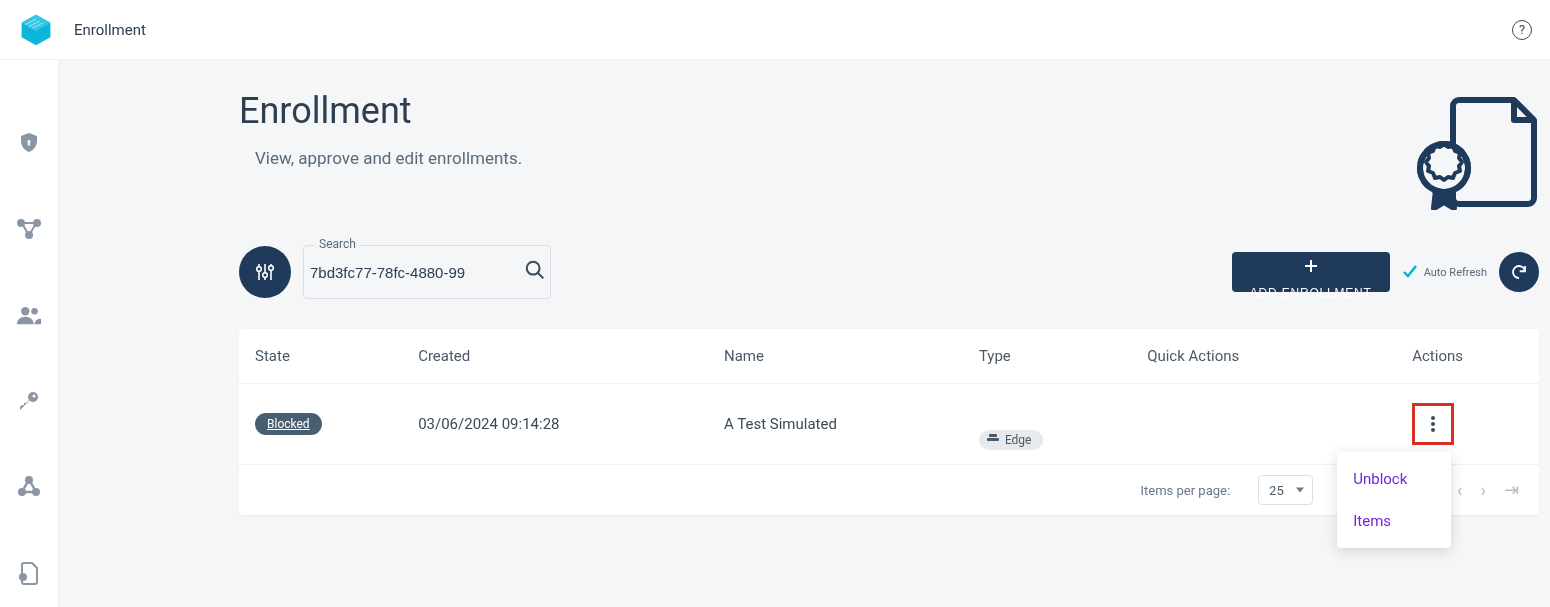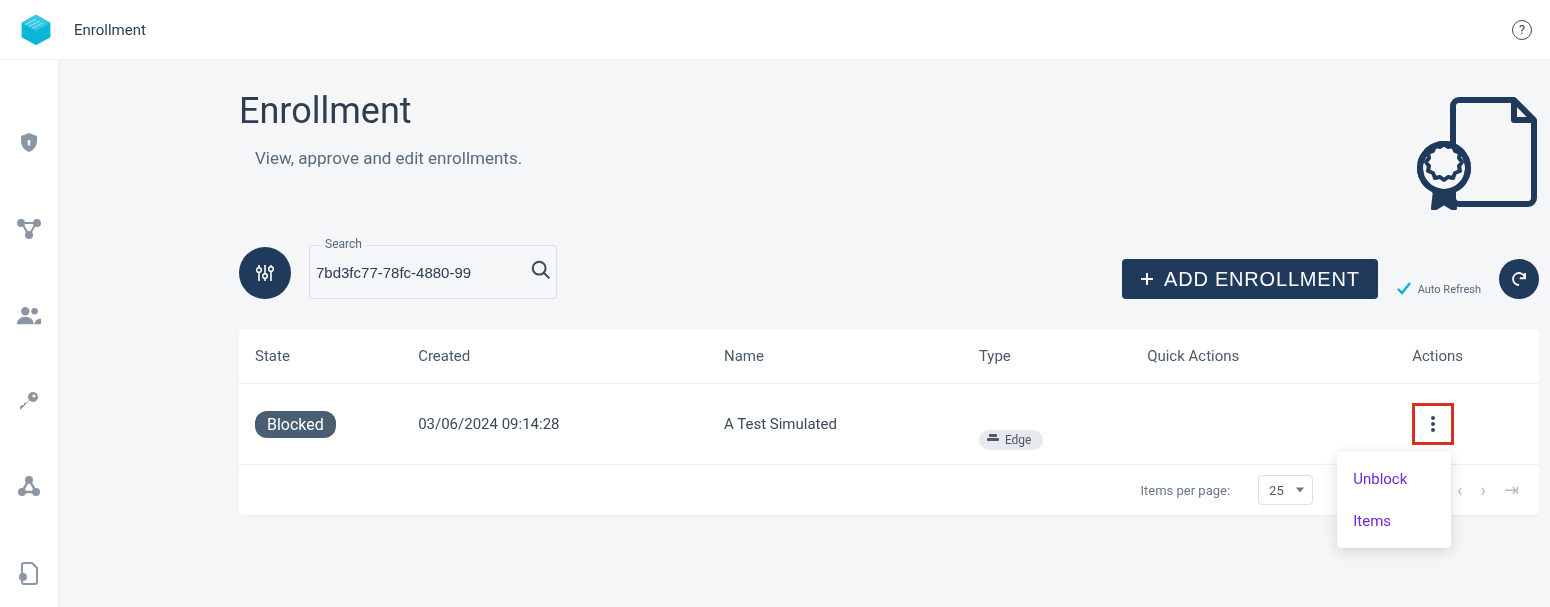--- a/index.html
+++ b/index.html
@@ -99,22 +99,22 @@
     color: var(--text-muted);
     margin:16px;
   }
   .hero-icon {
     width: 130px; height: 120px;
   }
 
   
   .controls-row {
     display:flex;
-    align-items:flex-end;
-    gap: 18px;
+    align-items:center;
+    gap: 12px;
     margin-bottom: 30px;
   }
   .round-btn {
     width: 52px; height: 52px;
     border-radius: 50%;
     background: var(--dark-blue);
     color:#fff;
     display:flex;align-items:center;justify-content:center;
     cursor:pointer;
     border:none;
@@ -155,25 +155,26 @@
 
   .controls-spacer { flex:1; }
 
   .add-btn {
     height: 40px;
     padding: 7px 18px;
     background: var(--dark-blue);
     color:#fff;
     border:none;
     border-radius:4px;
-    font-size:20px;
+    font-size:12px;
     letter-spacing: .8px;
     font-weight:500;
     display:flex;align-items:center;gap:10px;
     cursor:pointer;
+    flex-direction:column;
   }
   .auto-refresh {
     display:flex;align-items:center;gap:6px;
     font-size:11px;
     color: var(--text-muted);
   }
   .check-teal { color: var(--teal); }
 
   
   .table-card {
@@ -196,23 +197,24 @@
   .tbl td {
     padding: 14px 16px;
     border-bottom: 1px solid #eef0f3;
     font-size:15px;
     vertical-align:middle;
   }
   .state-badge {
     display:inline-block;
     background: var(--badge-bg);
     color:#fff;
-    font-size:16px;
+    font-size:12px;
     padding: 4px 12px;
     border-radius: 12px;
+    text-decoration: underline;
   }
   .type-pill {
     display:inline-flex;
     gap:6px;
     background: var(--pill-bg);
     color:#4a5a6a;
     font-size:12px;
     padding: 3px 12px 3px 8px;
     border-radius: 14px;
     margin-top: 32px;

